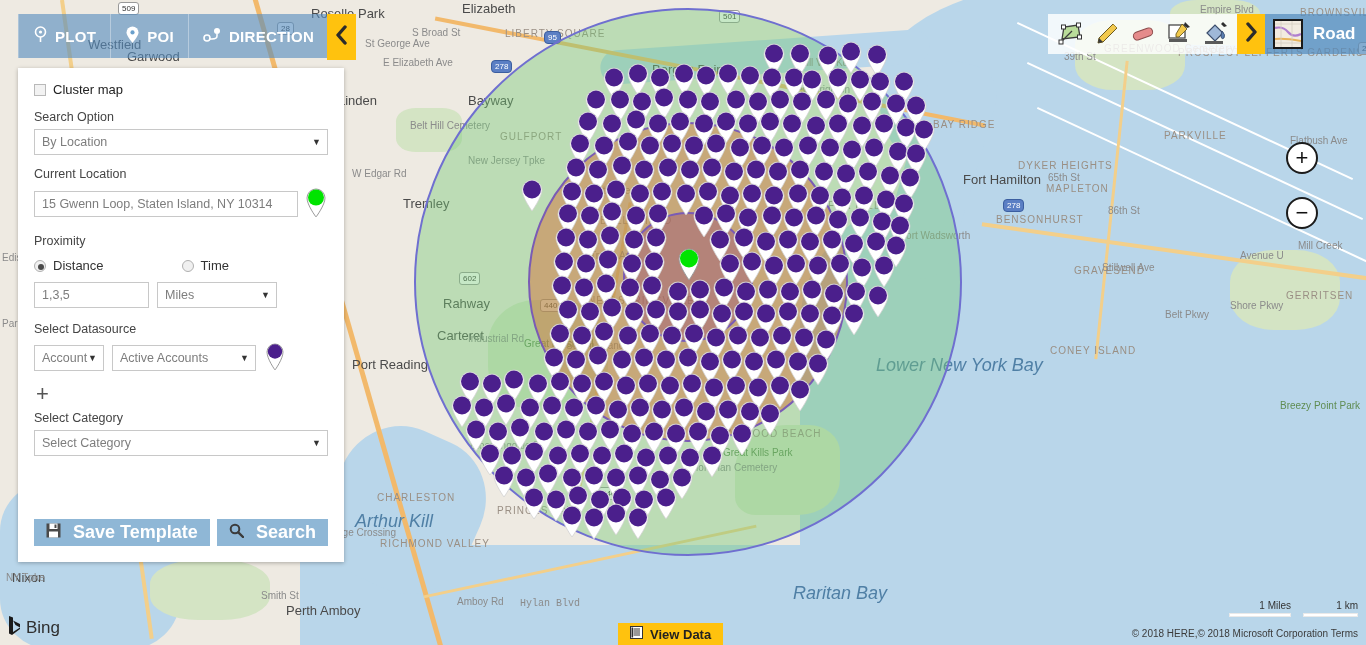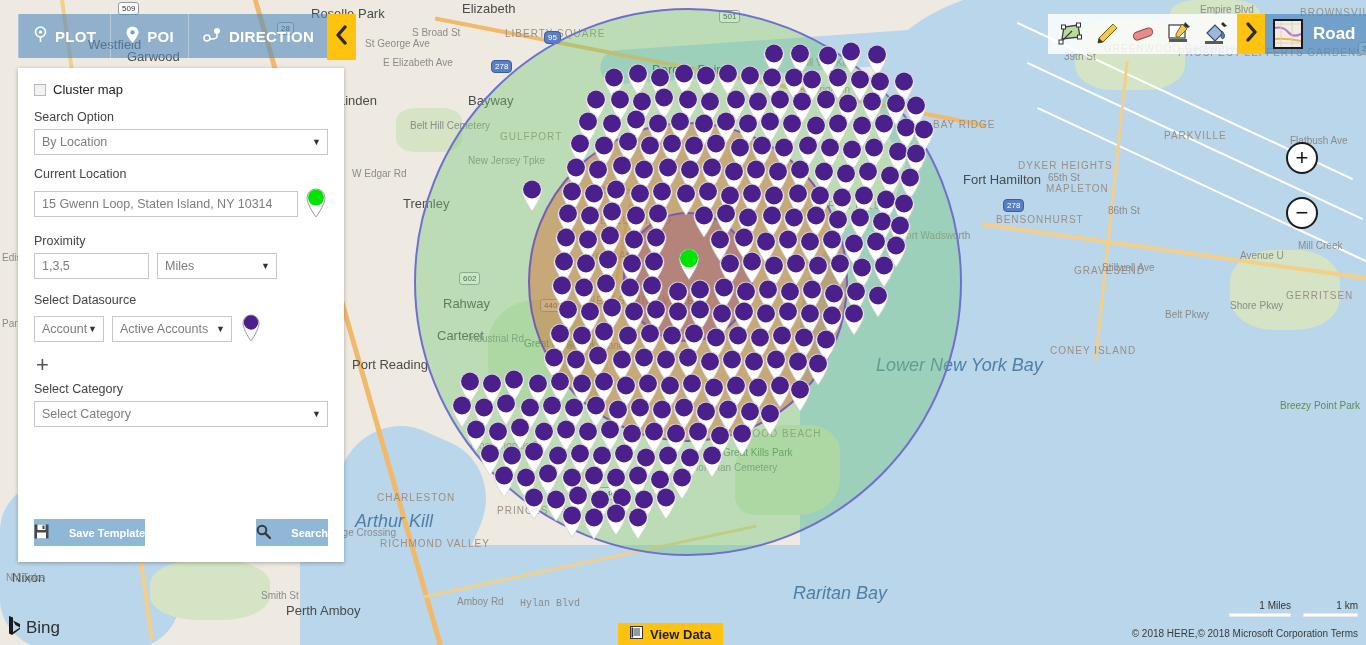--- a/index.html
+++ b/index.html
@@ -166,36 +166,36 @@
     content:""; position:absolute; left:3px; top:3px;
     width:6px; height:6px; border-radius:50%; background:#4a4a4a;
   }
 
   .two-col { display:flex; gap:8px; }
   .two-col .c1 { width:115px; }
   .two-col .c2 { width:120px; }
 
   .ds-row { display:flex; align-items:center; gap:8px; }
   .ds-row .ds1 { width:70px; }
-  .ds-row .ds2 { width:120px; }
+  .ds-row .ds2 { width:144px; }
 
   .plus-btn {
     font-size:22px; color:#555; line-height:18px;
     margin:10px 0 8px 2px; cursor:pointer; width:16px;
   }
 
   #panel-footer {
     padding:14px 16px 16px 16px; display:flex;
     justify-content:space-between; align-items:center;
   }
   .btn {
     background:#8FB7D6; color:#fff; border:none;
-    font-size:11px; font-weight:bold;
-    height:27px; padding:0 0;
-    display:flex; align-items:center; gap:20px;
+    font-size:18px; font-weight:bold;
+    height:27px; padding:0 12px;
+    display:flex; align-items:center; gap:12px;
     cursor:pointer; font-family:"Liberation Sans", sans-serif;
   }
 
   
   #draw-toolbar {
     position:absolute; left:1048px; top:14px;
     height:40px; background:rgba(255,255,255,0.82);
     display:flex; align-items:center; padding:0 6px; gap:2px;
   }
   .tool-btn {
@@ -2091,20 +2091,30 @@
             <svg width="24" height="32" viewBox="0 0 24 32">
               <path d="M12 31 C12 31 3 19 3 12 A9 9 0 1 1 21 12 C21 19 12 31 12 31 Z" fill="#fff" stroke="#9a9a9a" stroke-width="1"></path>
               <circle cx="12" cy="11.5" r="8" fill="#00E400"></circle>
             </svg>
           </span>
         </div>
       </div>
 
       <div>
         <span class="field-label">Proximity</span>
+        <div class="radio-row">
+          <span class="radio-item">
+            <span class="rad on"></span>
+            <span>Distance</span>
+          </span>
+          <span class="radio-item second">
+            <span class="rad"></span>
+            <span>Time</span>
+          </span>
+        </div>
         <div class="two-col">
           <div class="c1">
             <div class="txt">1,3,5</div>
           </div>
           <div class="c2 selwrap">
             <div class="sel">Miles</div>
             <span class="caret">▼</span>
           </div>
         </div>
       </div>

